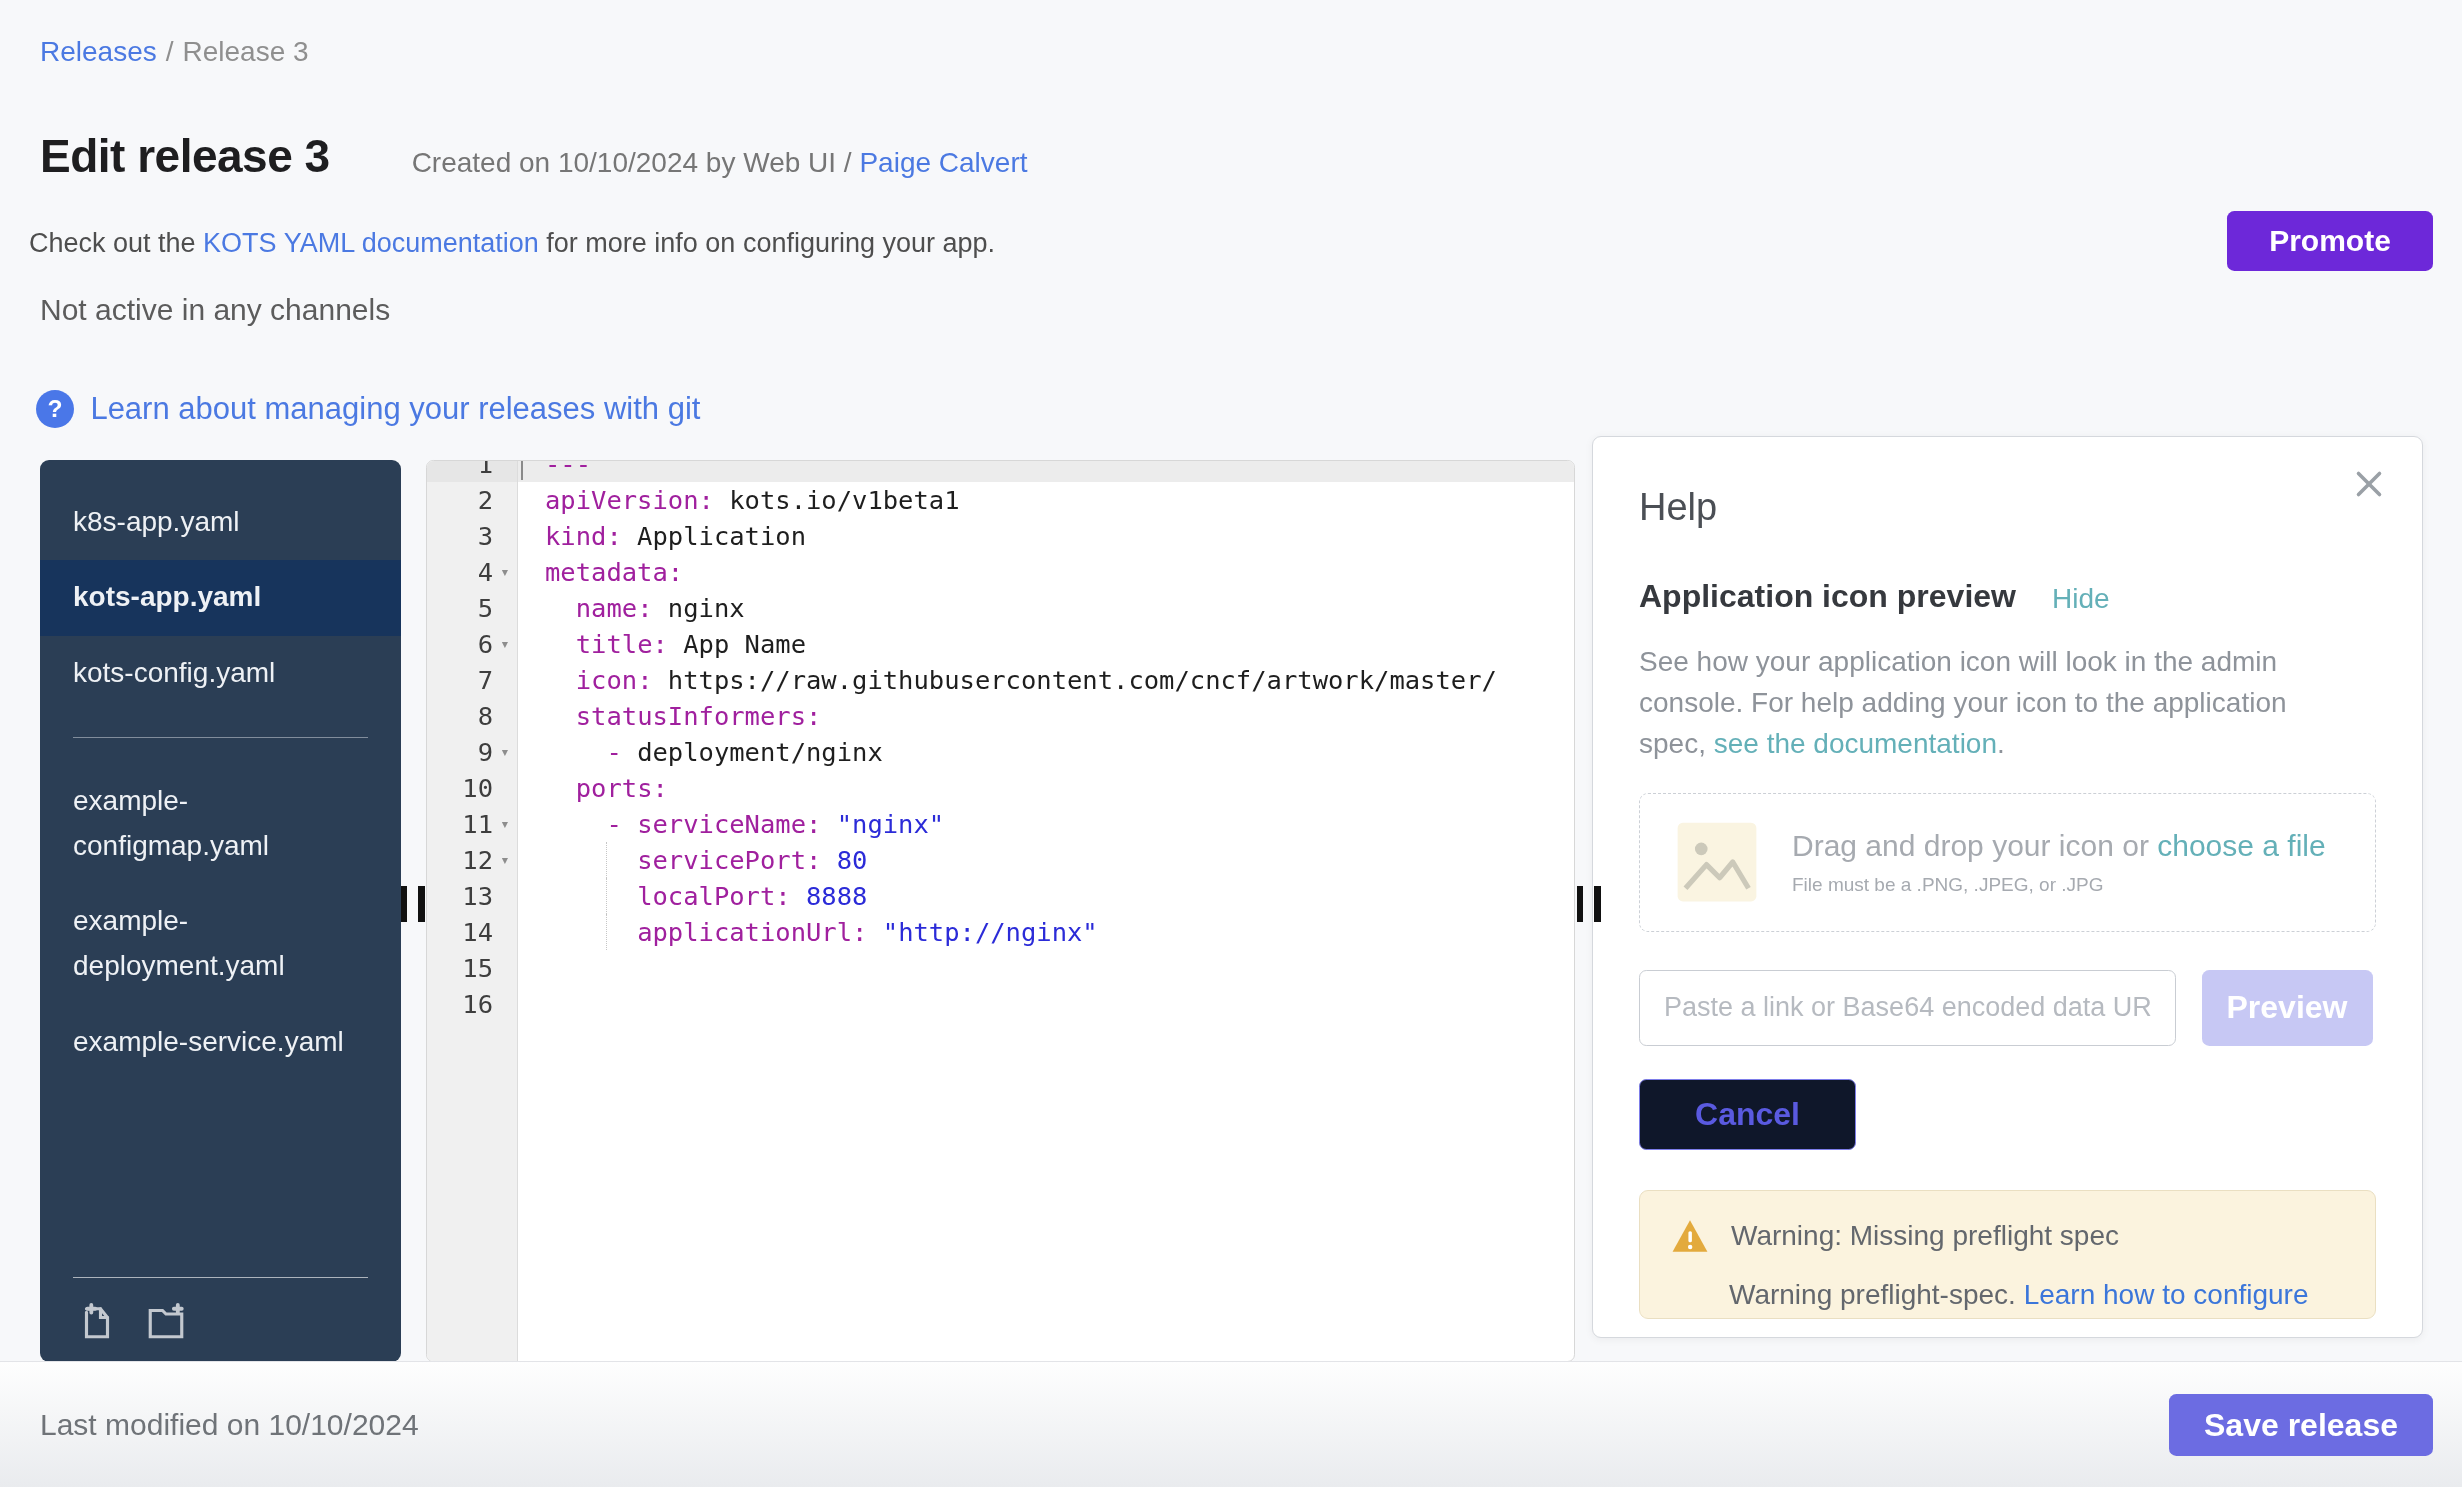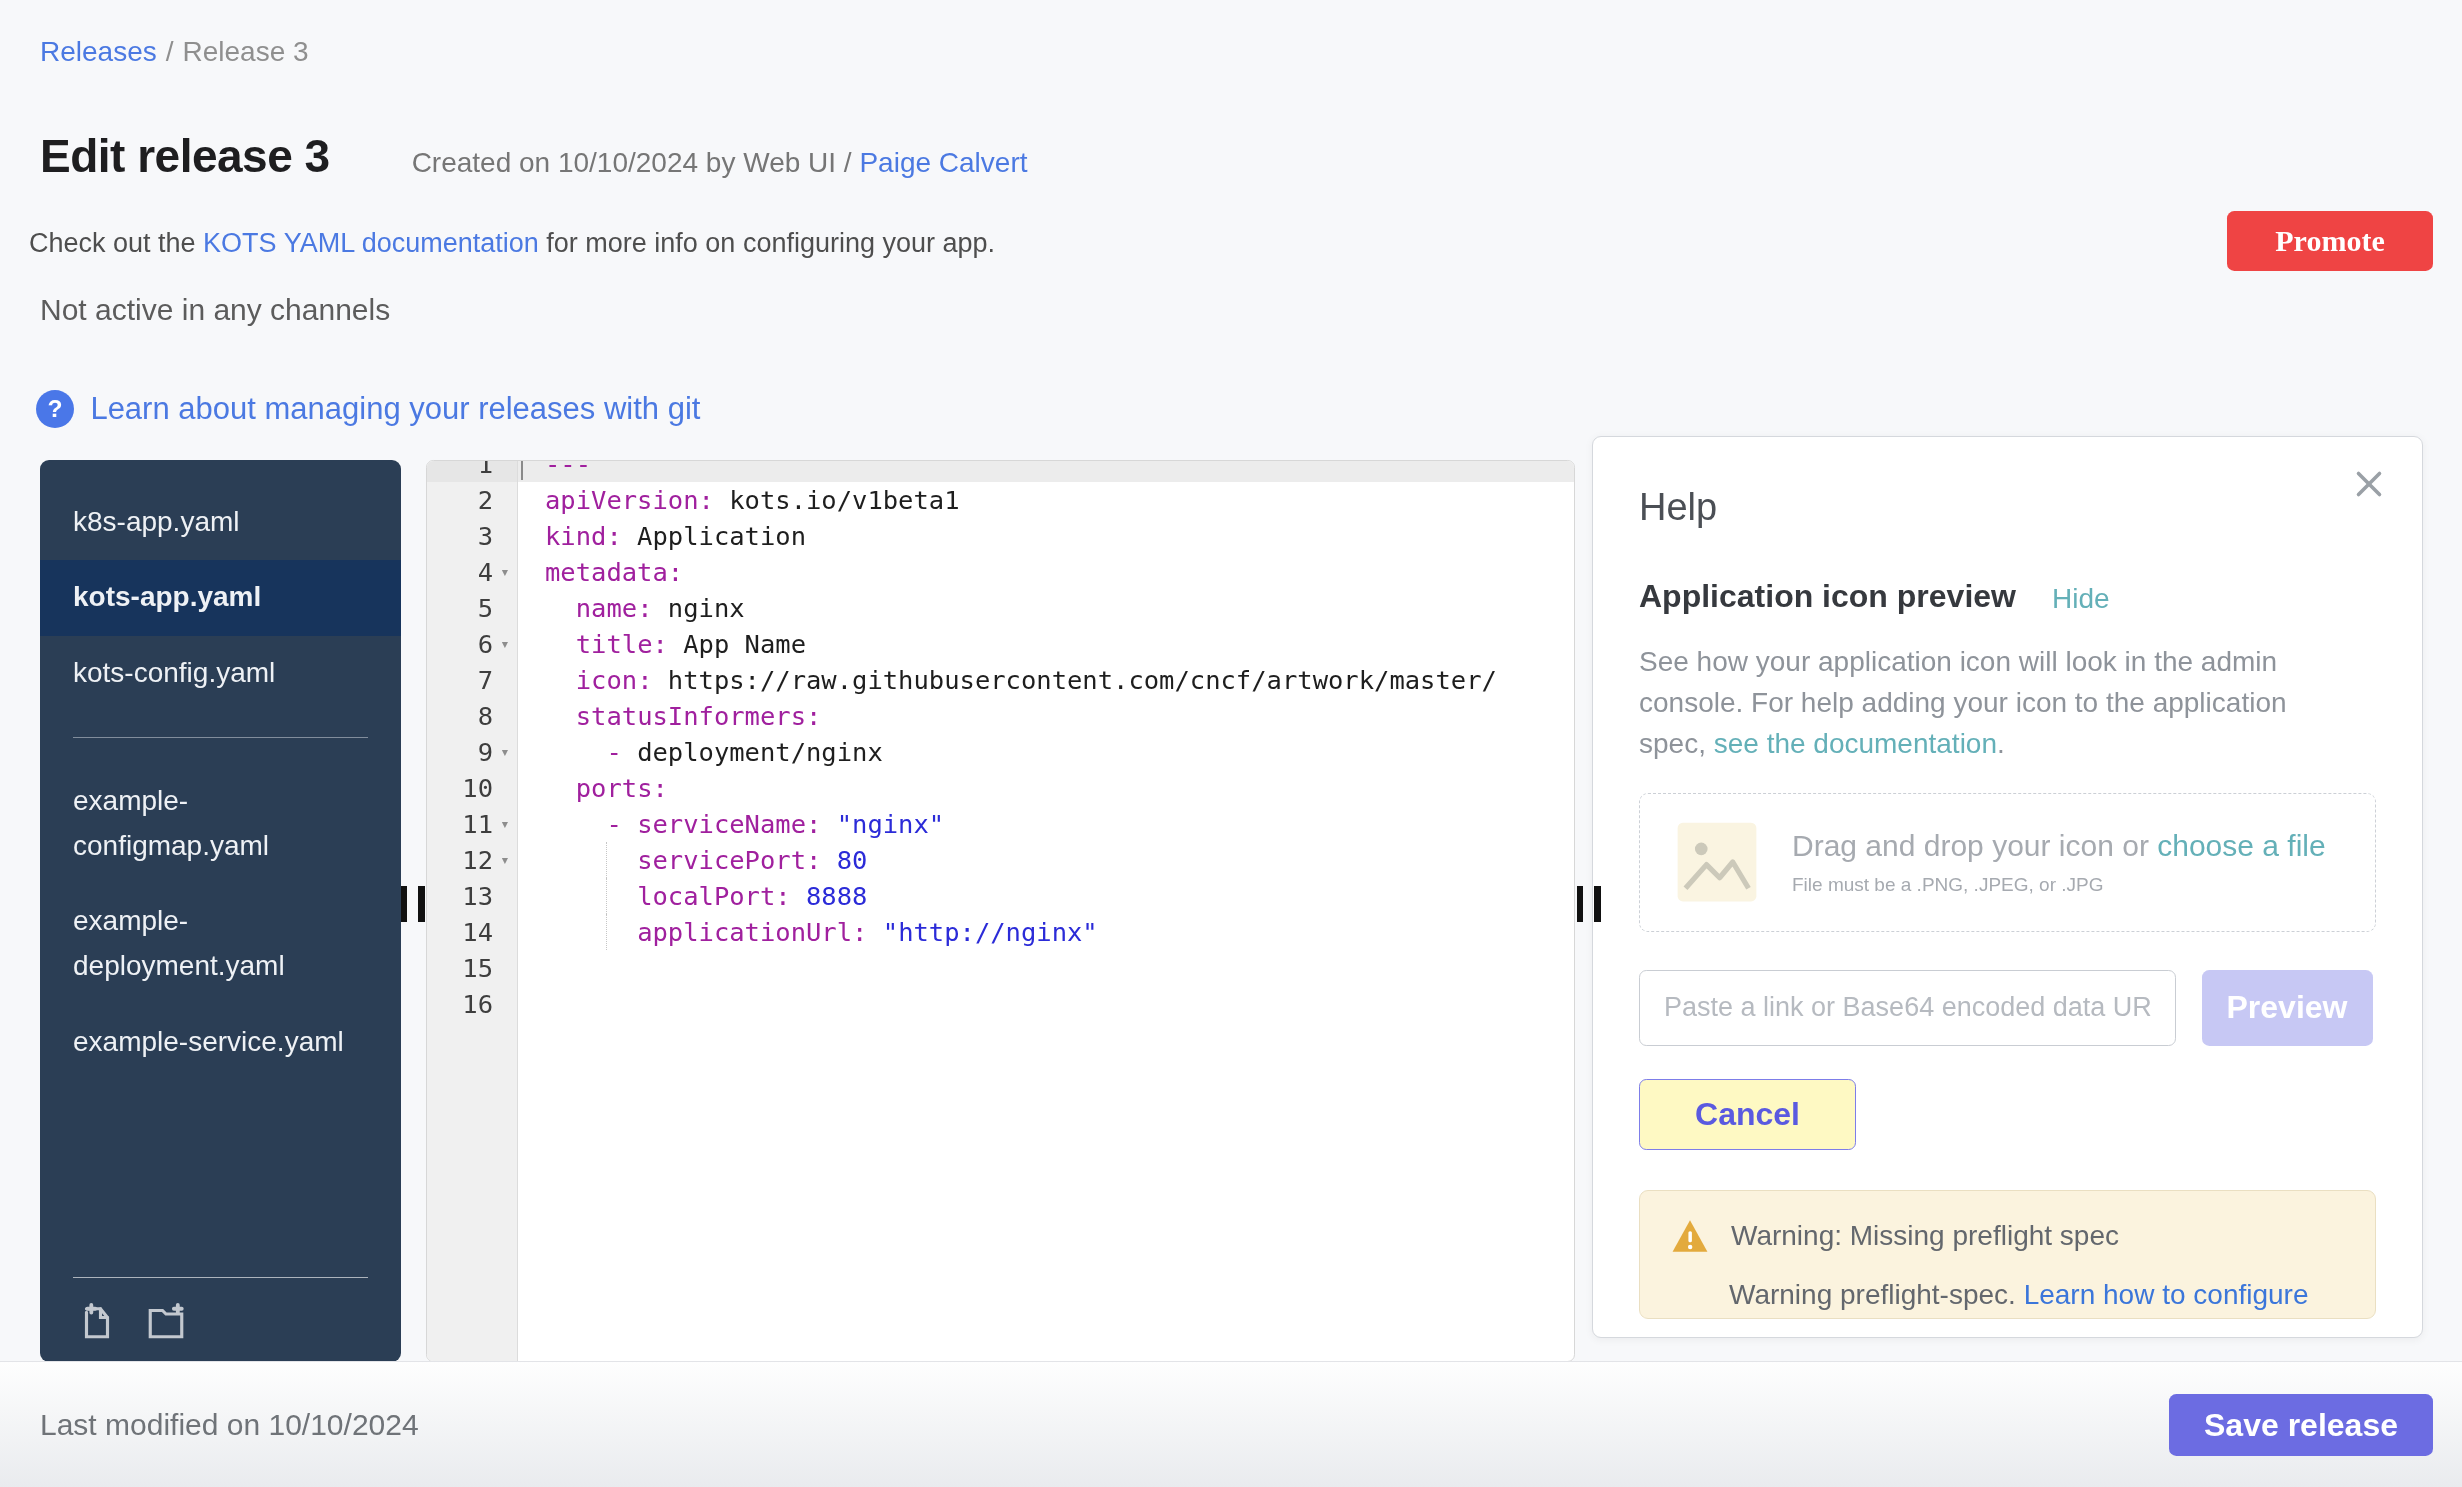--- a/index.html
+++ b/index.html
@@ -16,22 +16,22 @@
 
   .title-row{position:absolute;left:40px;top:129px;display:flex;align-items:baseline;gap:47px;}
   .page-title{font-size:46px;font-weight:800;color:#1e1e20;letter-spacing:-0.5px;}
   .created{margin-left:35px;font-size:28px;color:#767676;}
   .created a{color:#4b79e2;text-decoration:none;cursor:pointer;}
 
   .docs-line{position:absolute;left:29px;top:228px;font-size:27px;color:#4e4e4e;}
   .docs-line a{color:#4b79e2;text-decoration:none;cursor:pointer;}
 
   .promote-btn{position:absolute;right:29px;top:211px;width:206px;height:60px;
-       background:#ef4444;border:none;border-radius:7.3px;color:#fff;
-       font-size:30px;font-weight:700;font-family:Liberation Serif, serif;cursor:pointer;}
+       background:#6d28d9;border:none;border-radius:7.3px;color:#fff;
+       font-size:30px;font-weight:700;font-family:Liberation Sans, sans-serif;cursor:pointer;}
 
   .channel-status{position:absolute;left:40px;top:293px;font-size:30px;color:#5c5c5c;}
 
   .git-row{position:absolute;left:36px;top:390px;display:flex;align-items:center;}
   .q-icon{width:38px;height:38px;border-radius:50%;background:#4a77e8;color:#fff;
        display:flex;align-items:center;justify-content:center;
        font-size:24.6px;font-weight:700;flex:0 0 auto;}
   .git-link{margin-left:16.4px;font-size:31px;color:#4b79e2;text-decoration:none;cursor:pointer;}
 
   
@@ -98,21 +98,21 @@
   .drop-line1 a{color:#64b0b8;text-decoration:none;cursor:pointer;}
   .drop-line2{font-size:19px;color:#a6aab0;}
 
   .input-row{margin-top:38px;display:flex;gap:25.5px;align-items:center;}
   .url-input{width:537px;height:76px;border:1.8px solid #c9cdd3;border-radius:7.3px;
        font-size:27px;font-family:inherit;padding:0 24px;color:#555;box-sizing:border-box;
        background:#fff;}
   .url-input::placeholder{color:#b6bac0;}
   .preview-btn{width:171px;height:76px;background:#c7c8f4;border:none;border-radius:7.3px;
        color:#fff;font-size:32px;font-weight:700;font-family:inherit;cursor:default;}
-  .cancel-btn{margin-top:33px;width:217px;height:71px;background:#fef9c3;
+  .cancel-btn{margin-top:33px;width:217px;height:71px;background:#0f172a;
        border:1.8px solid #7d7de9;border-radius:7.3px;color:#5a5ae0;
        font-size:32px;font-weight:700;font-family:inherit;cursor:pointer;}
 
   .warning{margin-top:40px;background:#fbf3de;border:0.9px solid #eadfc2;border-radius:9px;
        padding:27px 31px;height:129px;box-sizing:border-box;overflow:hidden;}
   .warning-row1{display:flex;align-items:center;gap:22px;}
   .warning-title{font-size:28px;color:#63676d;}
   .warning-row2{margin-top:25.5px;margin-left:58px;font-size:28px;color:#63676d;}
   .warning-row2 a{color:#3b76da;text-decoration:none;cursor:pointer;}
 

